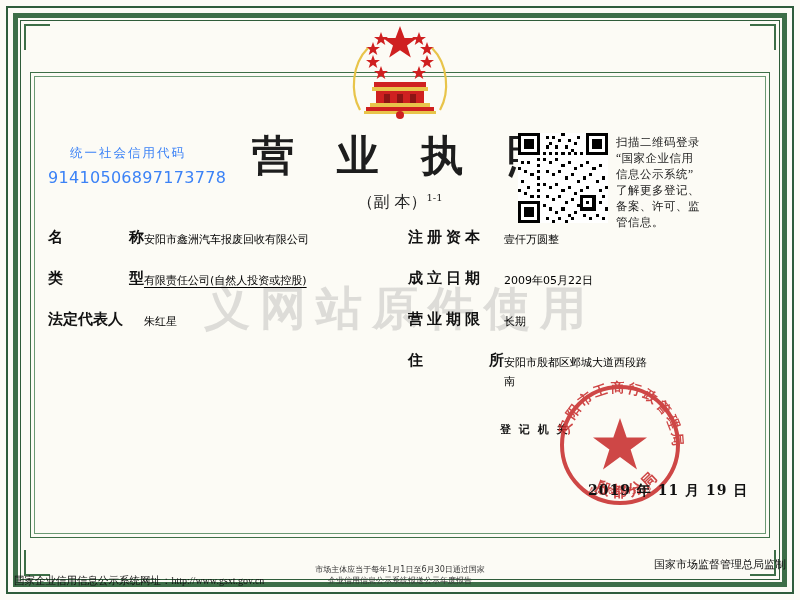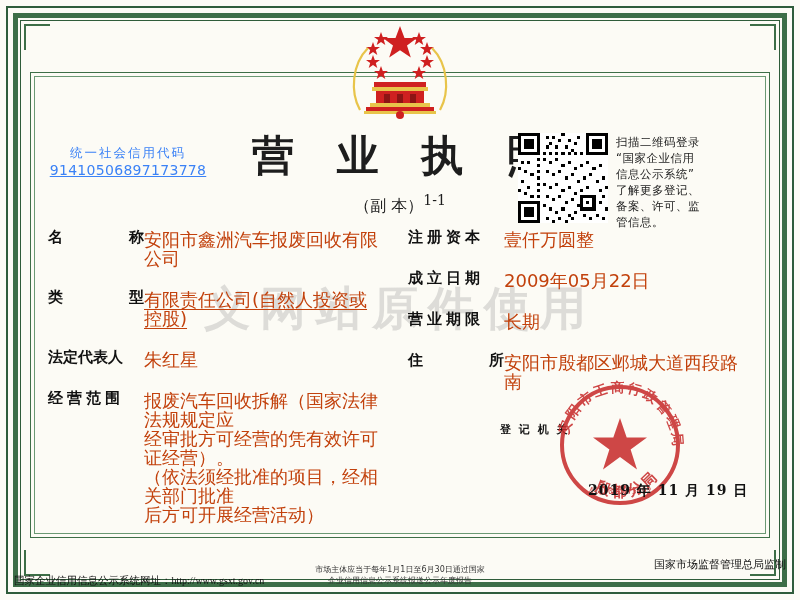--- a/index.html
+++ b/index.html
@@ -89,62 +89,63 @@
     position: absolute;
     top: 192px;
     left: 0;
     width: 800px;
     text-align: center;
     font-family: "DejaVu Serif", "Liberation Serif", serif;
     font-size: 16px;
     color: #1d1d1d;
   }
   .subtitle .sup {
-    font-size: 14px;
+    font-size: 10px;
     vertical-align: super;
     letter-spacing: 0;
   }
 
   
   .credit-block {
     position: absolute;
     left: 48px;
     top: 145px;
     width: 160px;
     text-align: center;
     color: #3b82f6;
   }
   .credit-label {
     font-size: 12.5px;
     letter-spacing: 2px;
   }
   .credit-value {
-    font-size: 14px;
+    margin-top: 6px;
+    font-size: 16px;
     letter-spacing: 0.3px;
-    text-decoration: underline;
   }
 
   
   .qr {
     position: absolute;
     left: 518px;
     top: 133px;
     width: 90px;
     height: 90px;
     background: #fff;
   }
   .qr-note {
     position: absolute;
     left: 616px;
     top: 134px;
     width: 112px;
     font-size: 11.5px;
     line-height: 16px;
     color: #1d1d1d;
     letter-spacing: 0.5px;
+    font-family: Liberation Serif, serif;
   }
 
   
   .fields-left {
     position: absolute;
     left: 48px;
     top: 228px;
     width: 330px;
   }
   .fields-right {
@@ -163,23 +164,23 @@
     flex: 0 0 96px;
     font-size: 15px;
     font-weight: bold;
     color: #111;
     font-family: "DejaVu Serif", "Liberation Serif", serif;
     display: flex;
     justify-content: space-between;
   }
   .row .lbl span { display: inline-block; }
   .row .val {
-    font-size: 18px;
+    font-size: 11px;
     line-height: 19px;
-    color: #c2410c;
+    color: #000000;
     font-family: "DejaVu Sans", "Liberation Sans", sans-serif;
     padding-top: 2px;
   }
   .val .line { display: block; }
 
   
   .val.underline-val {
     text-decoration: underline;
     text-underline-offset: 3px;
   }
@@ -474,31 +475,20 @@
       <div class="val underline-val">有限责任公司(自然人投资或控股)</div>
     </div>
 
     <div class="row">
       <div class="lbl">
         <span>法定代表人</span>
       </div>
       <div class="val">朱红星</div>
     </div>
 
-    <div class="row">
-      <div class="lbl" style="letter-spacing:4px;">
-        <span>经营范围</span>
-      </div>
-      <div class="val">
-        <span class="line">报废汽车回收拆解（国家法律法规规定应</span>
-        <span class="line">经审批方可经营的凭有效许可证经营）。</span>
-        <span class="line">（依法须经批准的项目，经相关部门批准</span>
-        <span class="line">后方可开展经营活动）</span>
-      </div>
-    </div>
   </div>
 
   <div class="fields-right">
 
     <div class="row">
       <div class="lbl" style="letter-spacing:4px;">
         <span>注册资本</span>
       </div>
       <div class="val">壹仟万圆整</div>
     </div>

